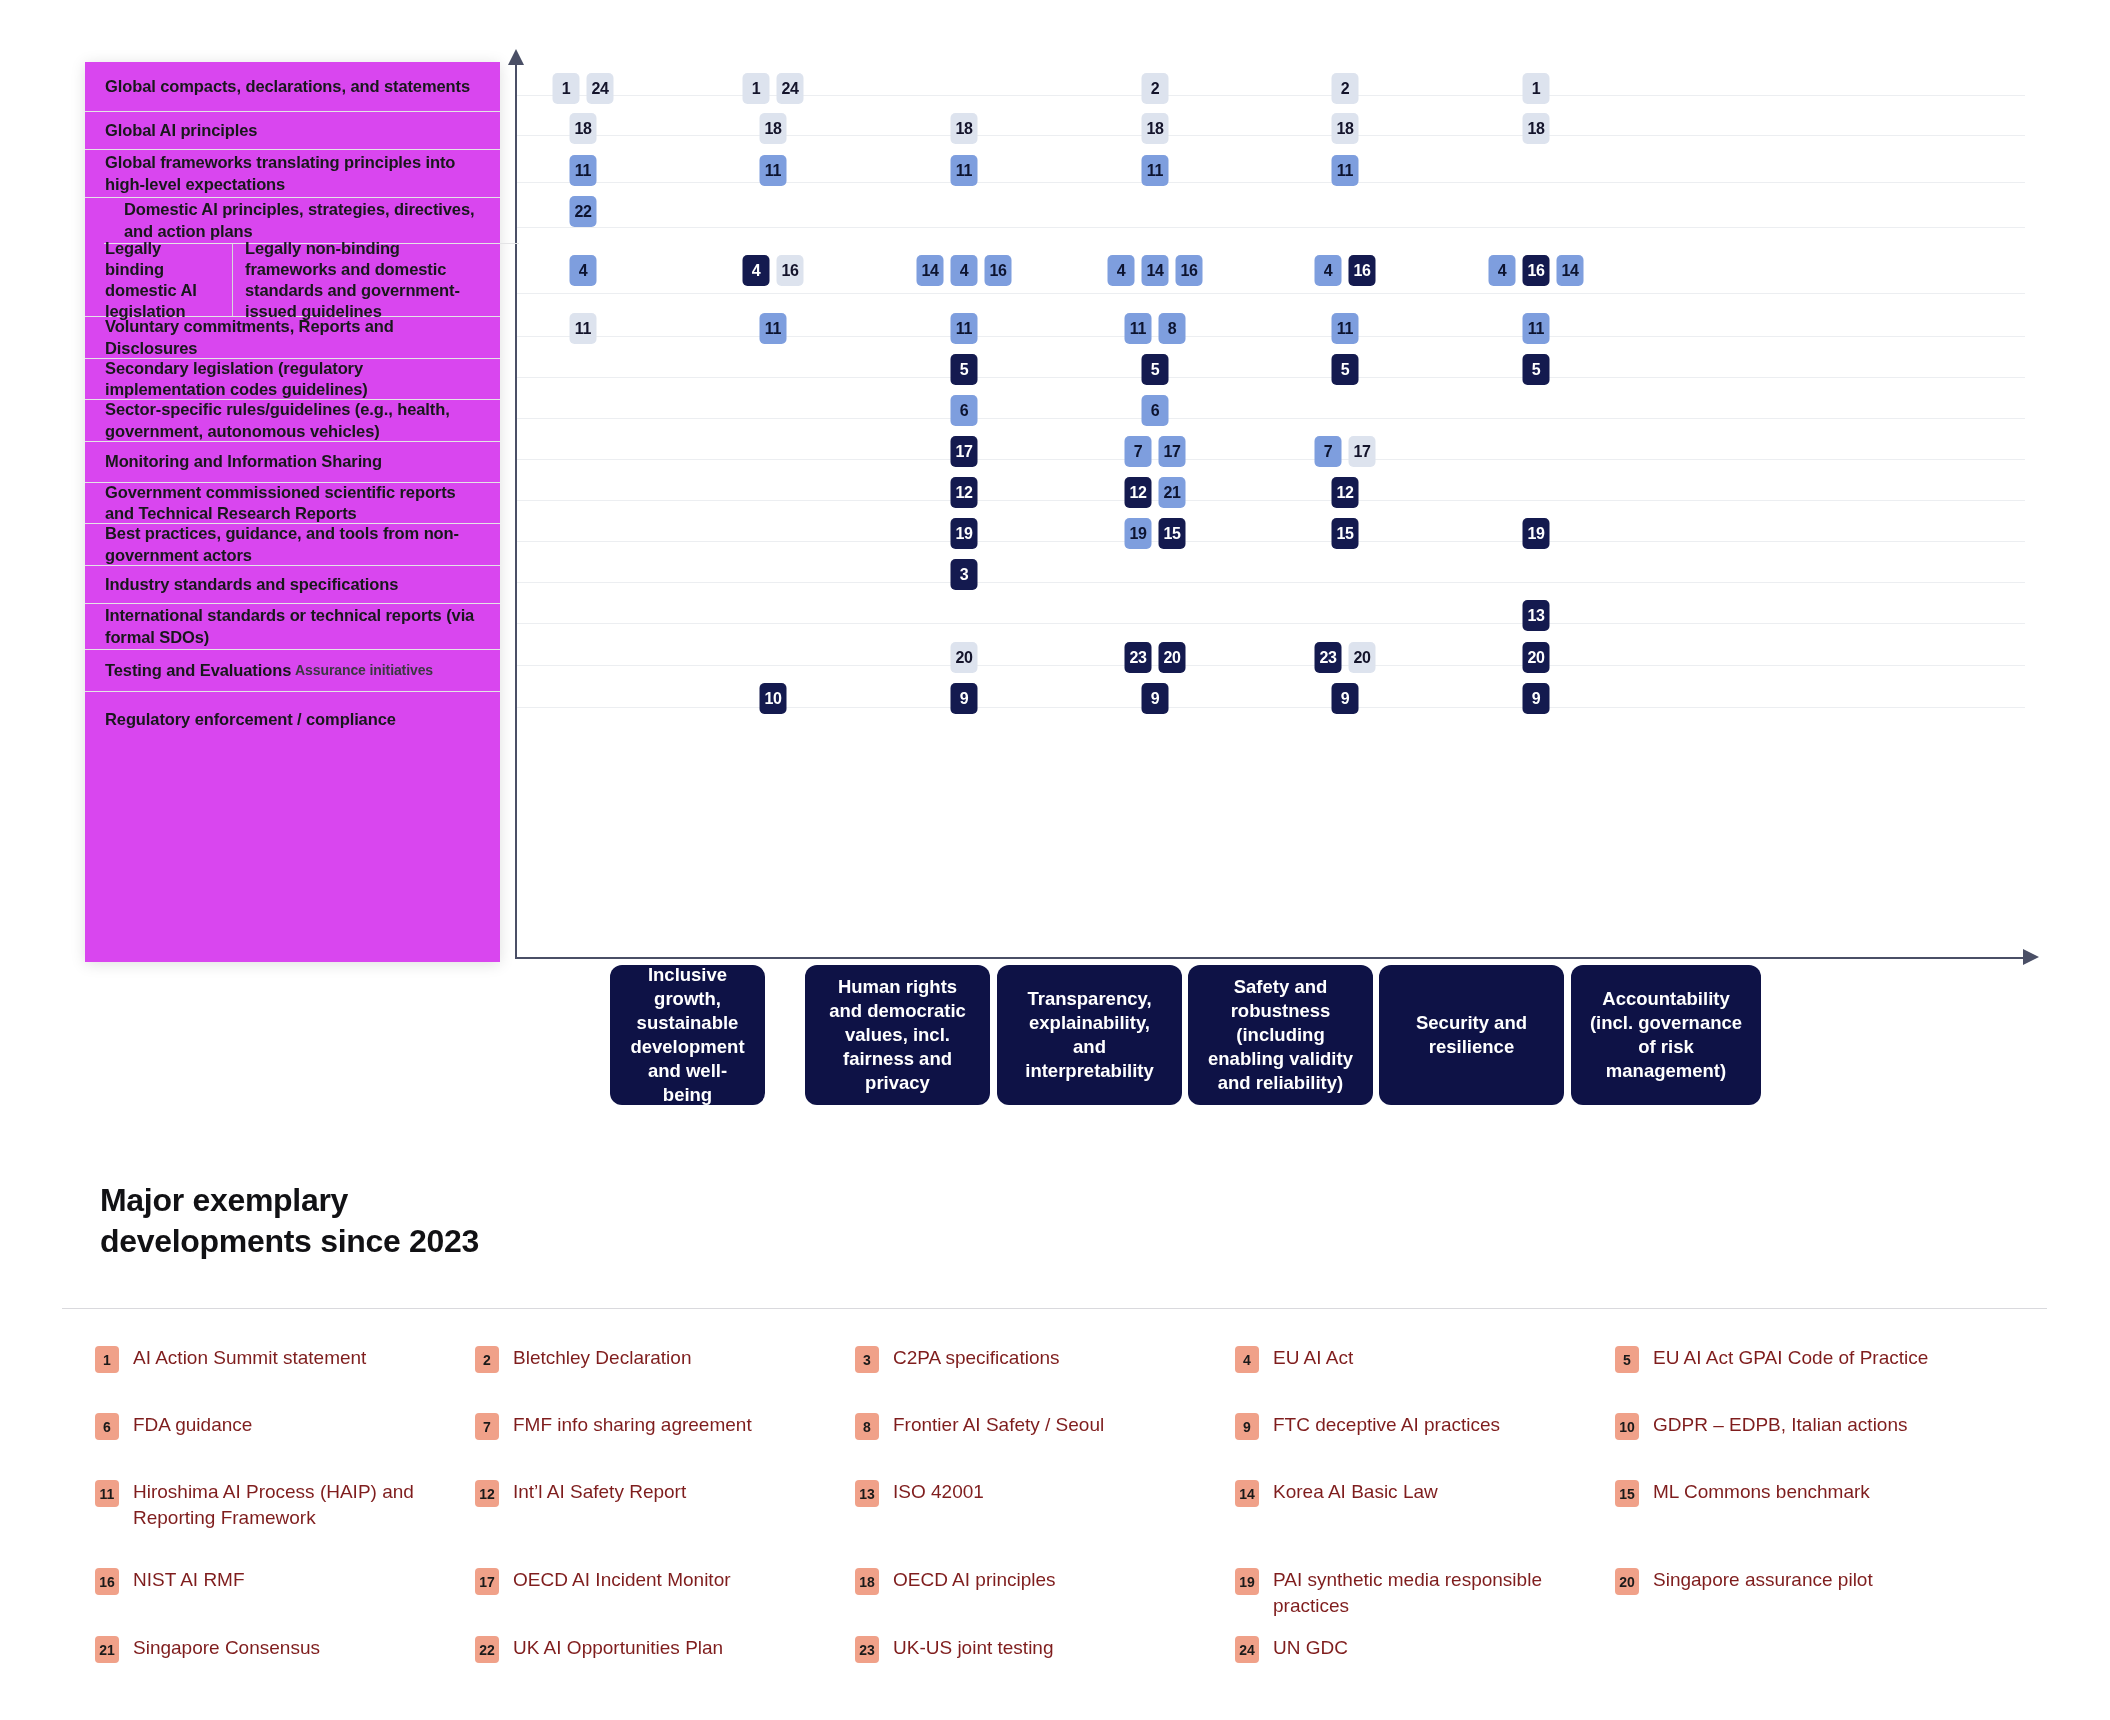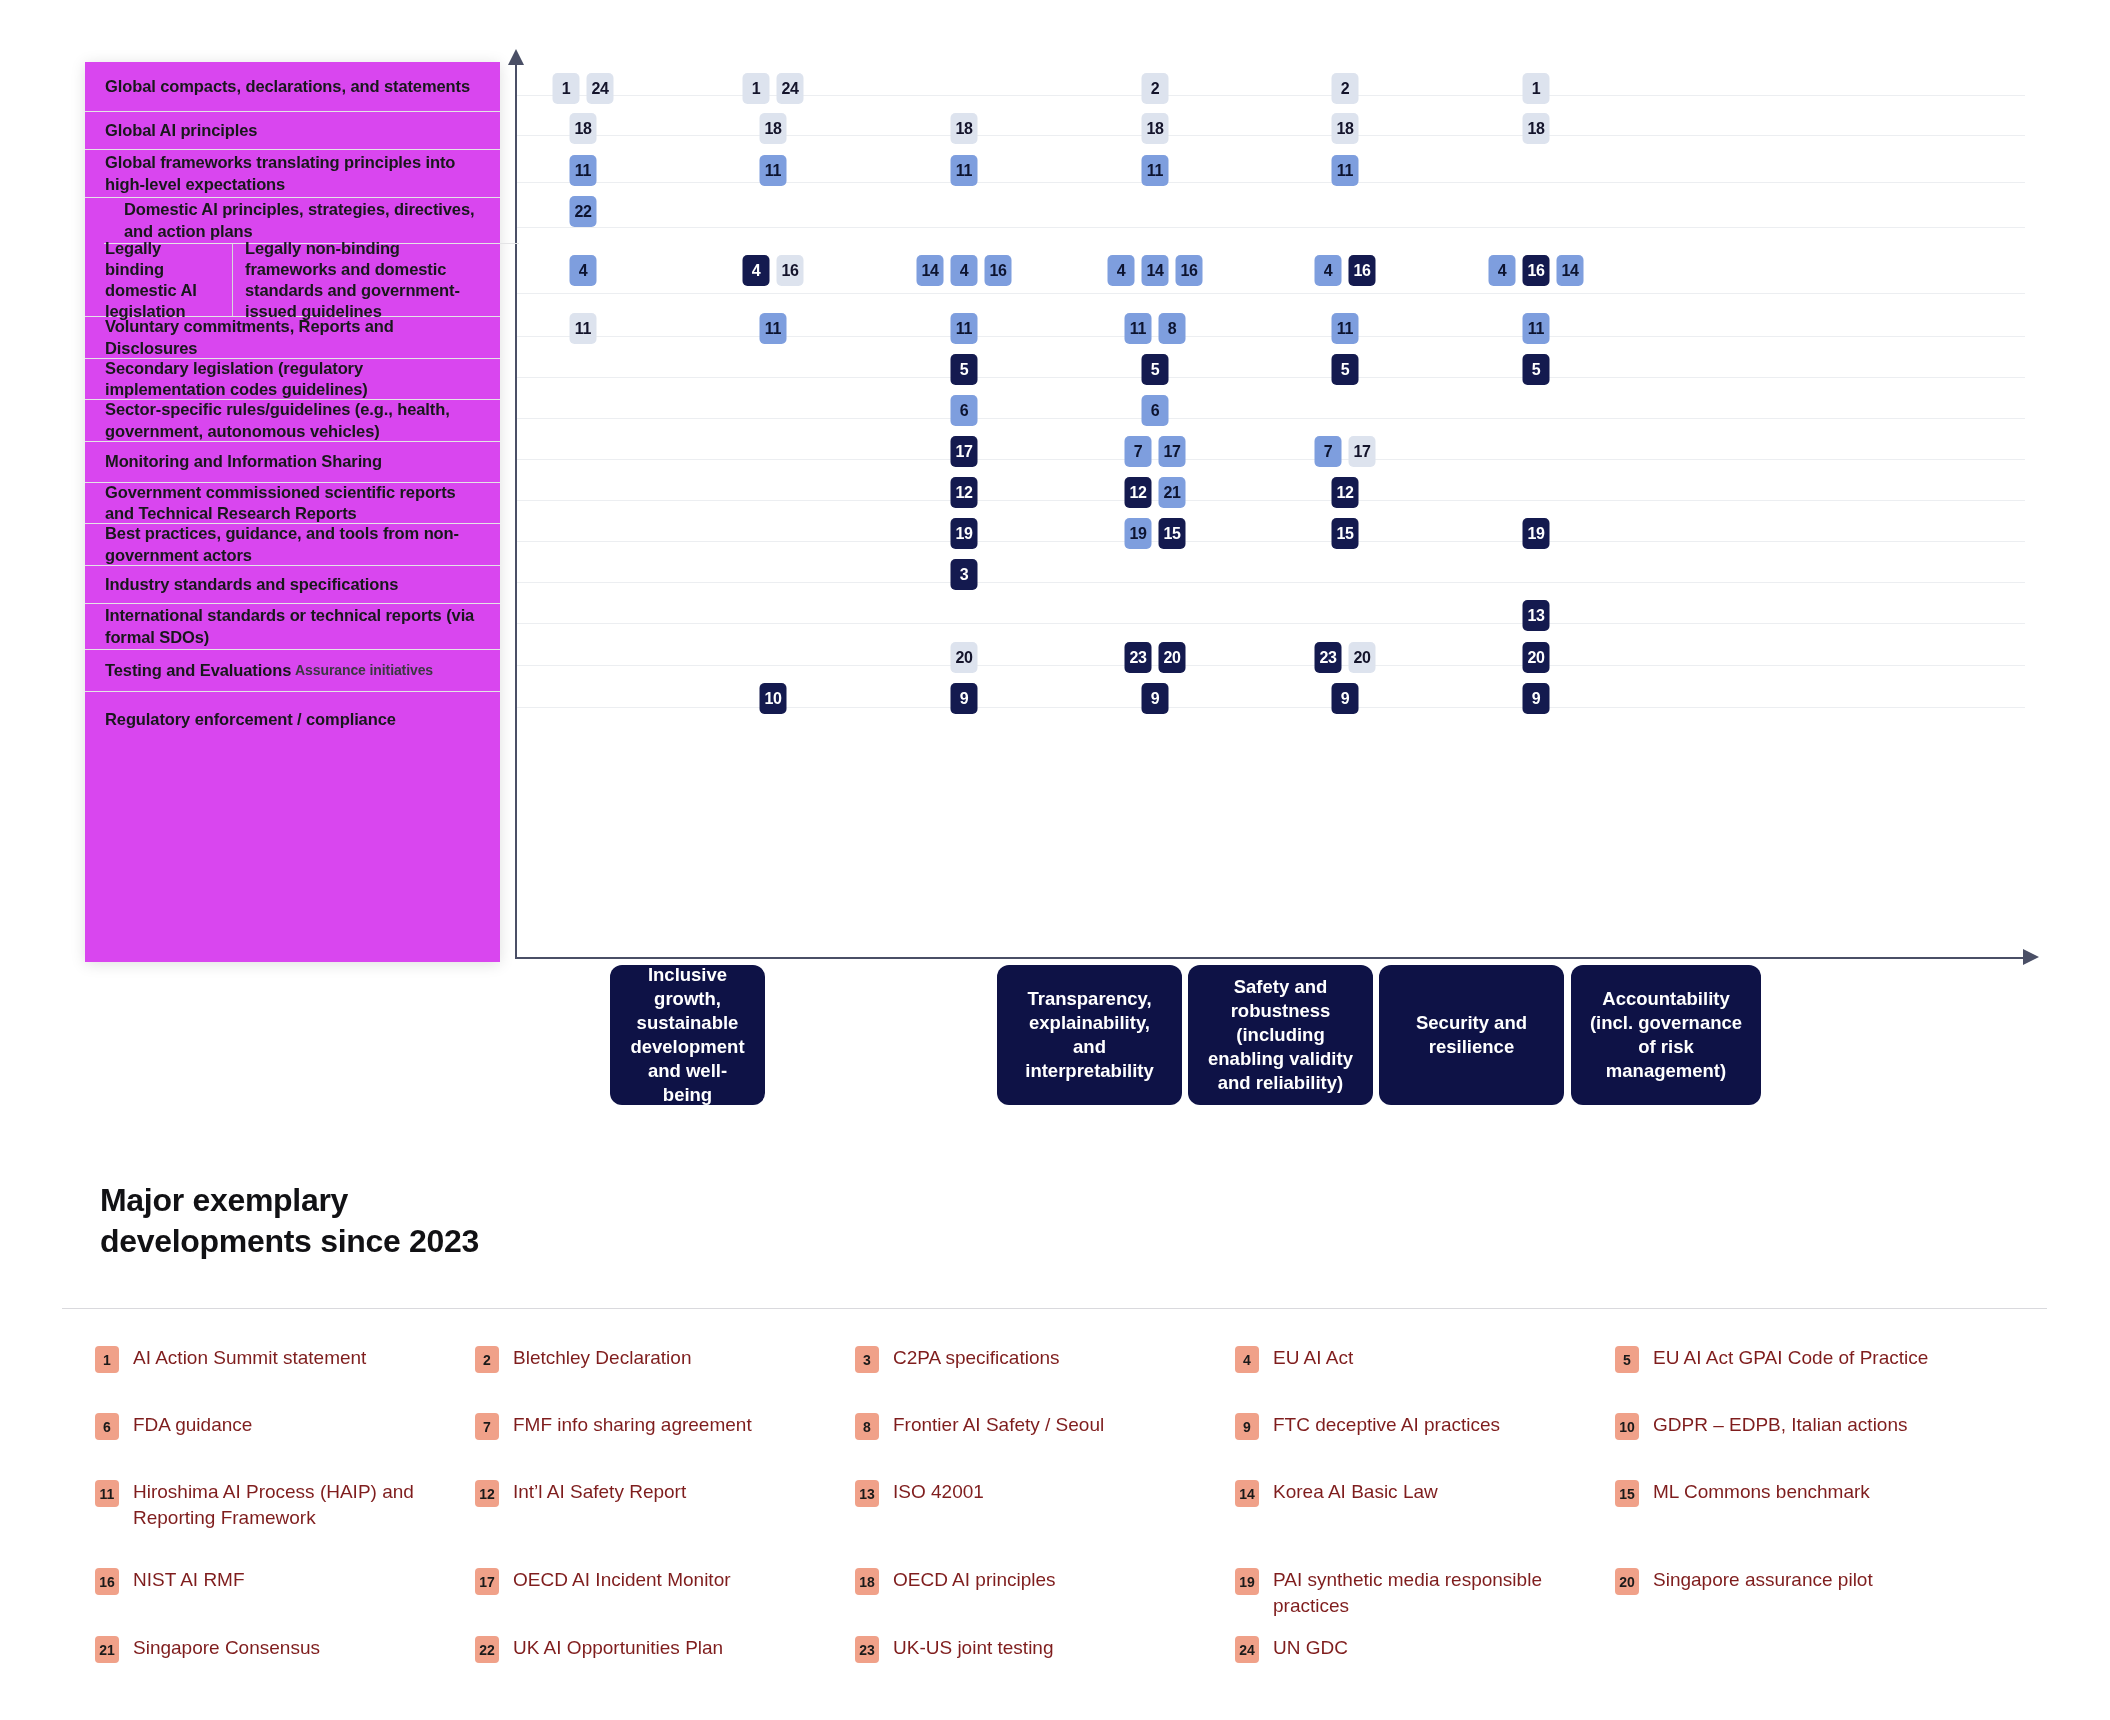--- a/index.html
+++ b/index.html
@@ -493,20 +493,23 @@
       </div>
       <div class="cellgroup" style="left: 1031px; top: 628px;">
         <div class="badge t4">9</div>
       </div>
     </div>
 
   <div id="col-headers">
       <div class="colhead" style="left: 105px; width: 155px;">
         <span>Inclusive growth, sustainable development and well-being</span>
       </div>
+      <div class="colhead" style="left: 300px; width: 185px;">
+        <span>Human rights and democratic values, incl. fairness and privacy</span>
+      </div>
       <div class="colhead" style="left: 492px; width: 185px;">
         <span>Transparency, explainability, and interpretability</span>
       </div>
       <div class="colhead" style="left: 683px; width: 185px;">
         <span>Safety and robustness (including enabling validity and reliability)</span>
       </div>
       <div class="colhead" style="left: 874px; width: 185px;">
         <span>Security and resilience</span>
       </div>
       <div class="colhead" style="left: 1066px; width: 190px;">

